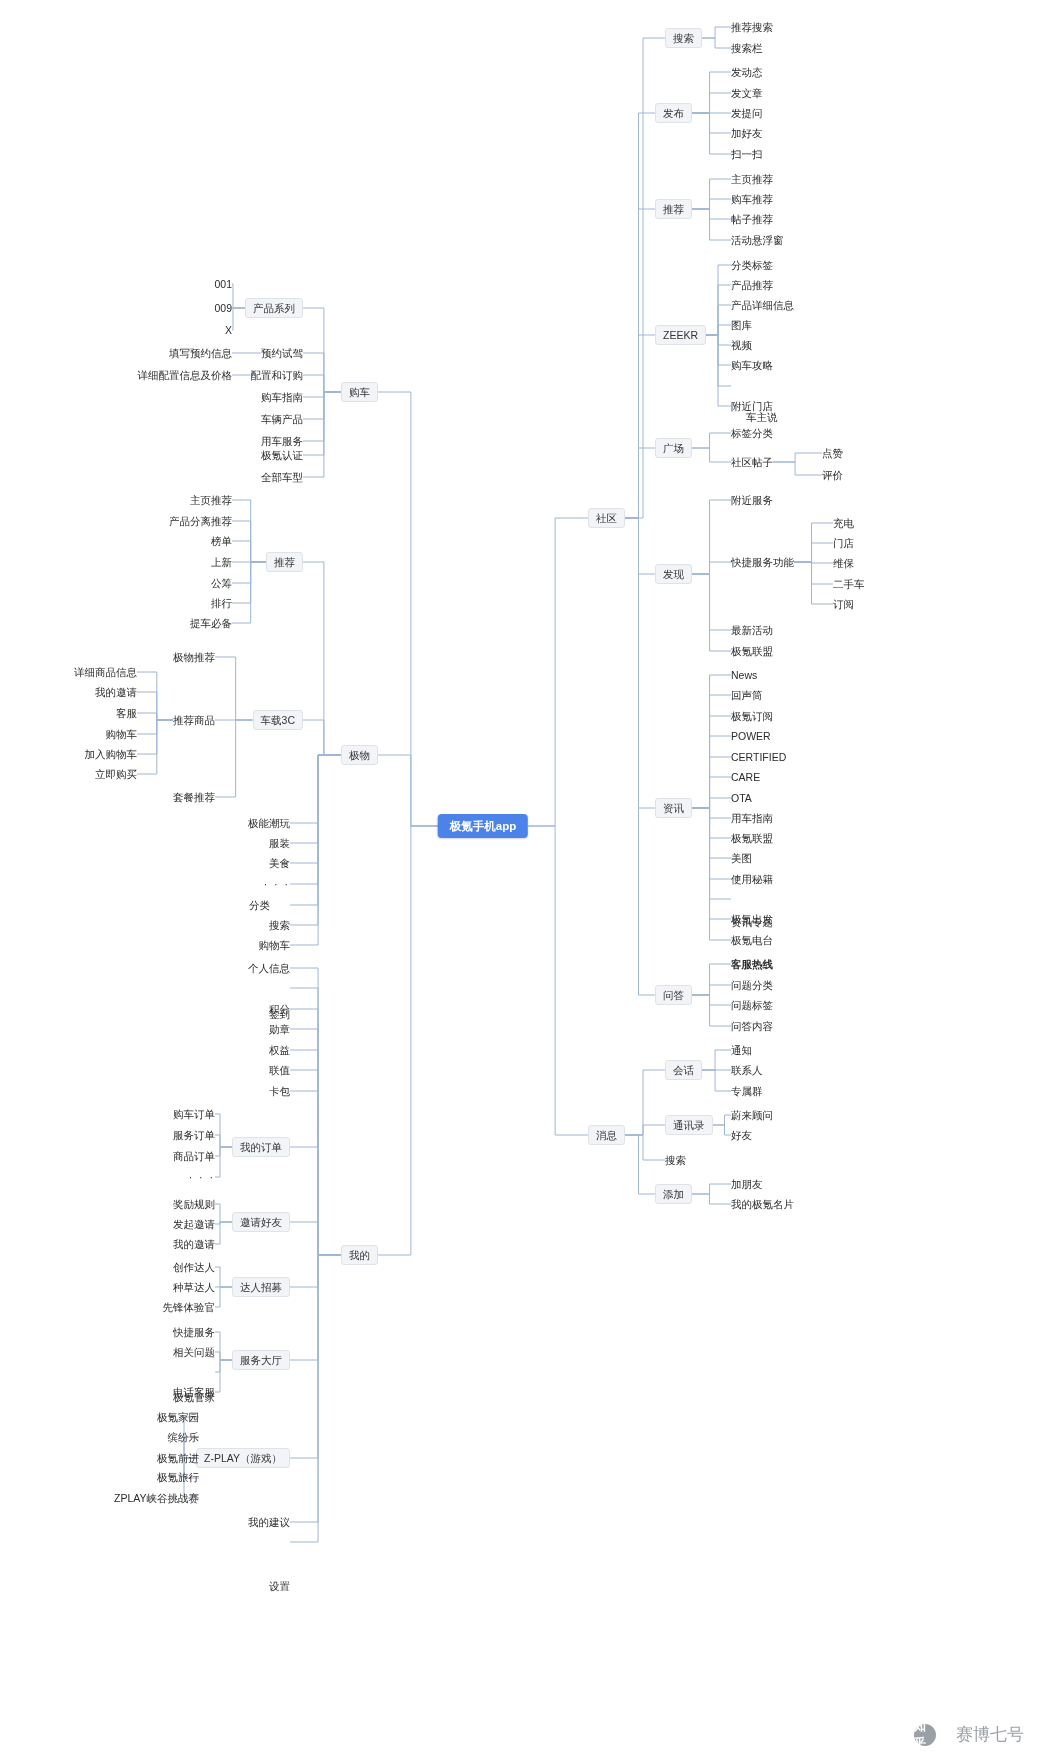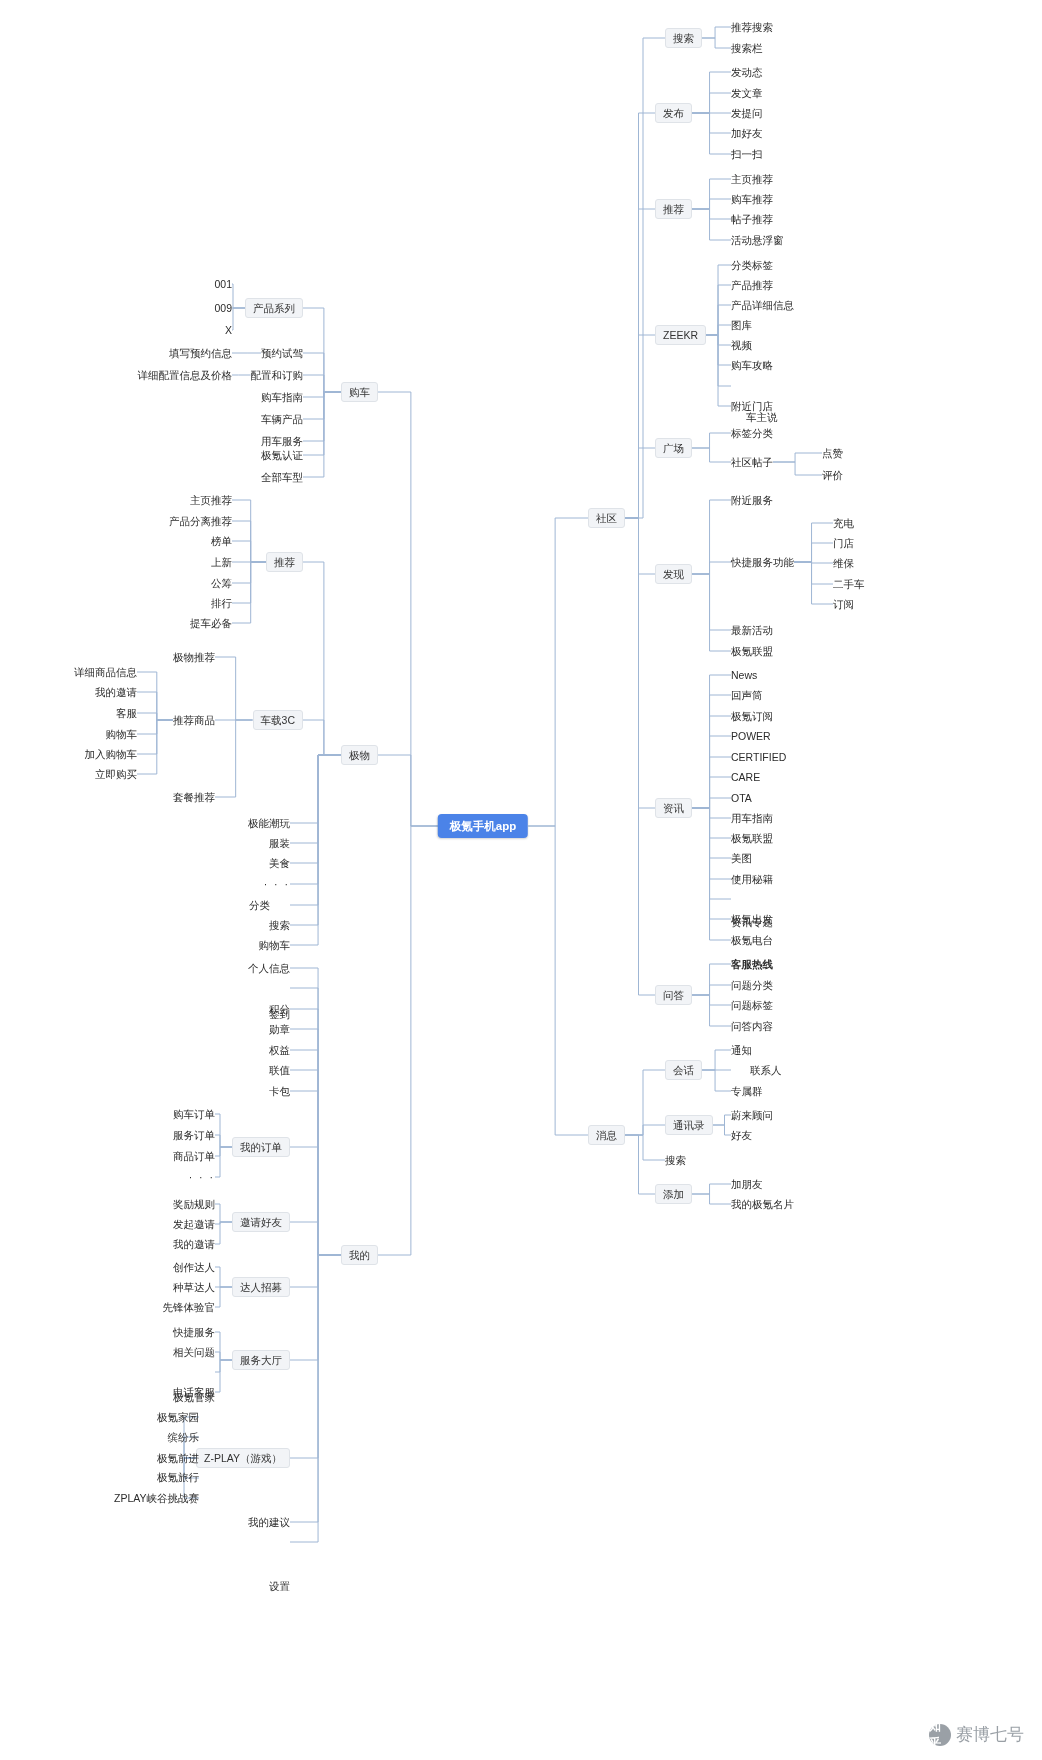--- a/index.html
+++ b/index.html
@@ -34,21 +34,21 @@
     padding:6px 12px;
     font-size:11.5px;
     font-weight:bold;
     box-shadow:0 1px 2px rgba(0,0,0,.18);
   }
   .node.right{ }
   .node.left{ text-align:right; }
   .watermark{
     position:absolute;
     right:18px;bottom:14px;
-    display:flex;align-items:center;gap:5px;
+    display:flex;align-items:center;gap:20px;
     color:#9aa0a6;font-size:17px;
   }
   .wm-logo{
     width:22px;height:22px;border-radius:50%;
     background:#9aa0a6;color:#fff;font-size:12px;
     display:flex;align-items:center;justify-content:center;
     font-weight:bold;
   }
   .dots{letter-spacing:2px;}
 </style>
@@ -333,21 +333,21 @@
       <div class="node leaf right" style="left: 731px; top: 919px;">极氪出发</div>
       <div class="node leaf right" style="left: 731px; top: 940px;">极氪电台</div>
       <div class="node branch right" style="left: 655px; top: 995px;">问答</div>
       <div class="node leaf right" style="left: 731px; top: 964px; font-weight: bold;">客服热线</div>
       <div class="node leaf right" style="left: 731px; top: 985px;">问题分类</div>
       <div class="node leaf right" style="left: 731px; top: 1005px;">问题标签</div>
       <div class="node leaf right" style="left: 731px; top: 1026px;">问答内容</div>
       <div class="node branch right" style="left: 588px; top: 1135px;">消息</div>
       <div class="node branch right" style="left: 665px; top: 1070px;">会话</div>
       <div class="node leaf right" style="left: 731px; top: 1050px;">通知</div>
-      <div class="node leaf right" style="left: 731px; top: 1070px; margin-left: 19px;">联系人</div>
+      <div class="node leaf right" style="left: 731px; top: 1070px;">联系人</div>
       <div class="node leaf right" style="left: 731px; top: 1091px;">专属群</div>
       <div class="node branch right" style="left: 665px; top: 1125px;">通讯录</div>
       <div class="node leaf right" style="left: 731px; top: 1115px;">蔚来顾问</div>
       <div class="node leaf right" style="left: 731px; top: 1135px;">好友</div>
       <div class="node leaf right" style="left: 665px; top: 1160px;">搜索</div>
       <div class="node branch right" style="left: 655px; top: 1194px;">添加</div>
       <div class="node leaf right" style="left: 731px; top: 1184px;">加朋友</div>
       <div class="node leaf right" style="left: 731px; top: 1204px;">我的极氪名片</div>
       <div class="node root" style="left: 483px; top: 826px; transform: translate(-50%, -50%);">极氪手机app</div>
     </div>

